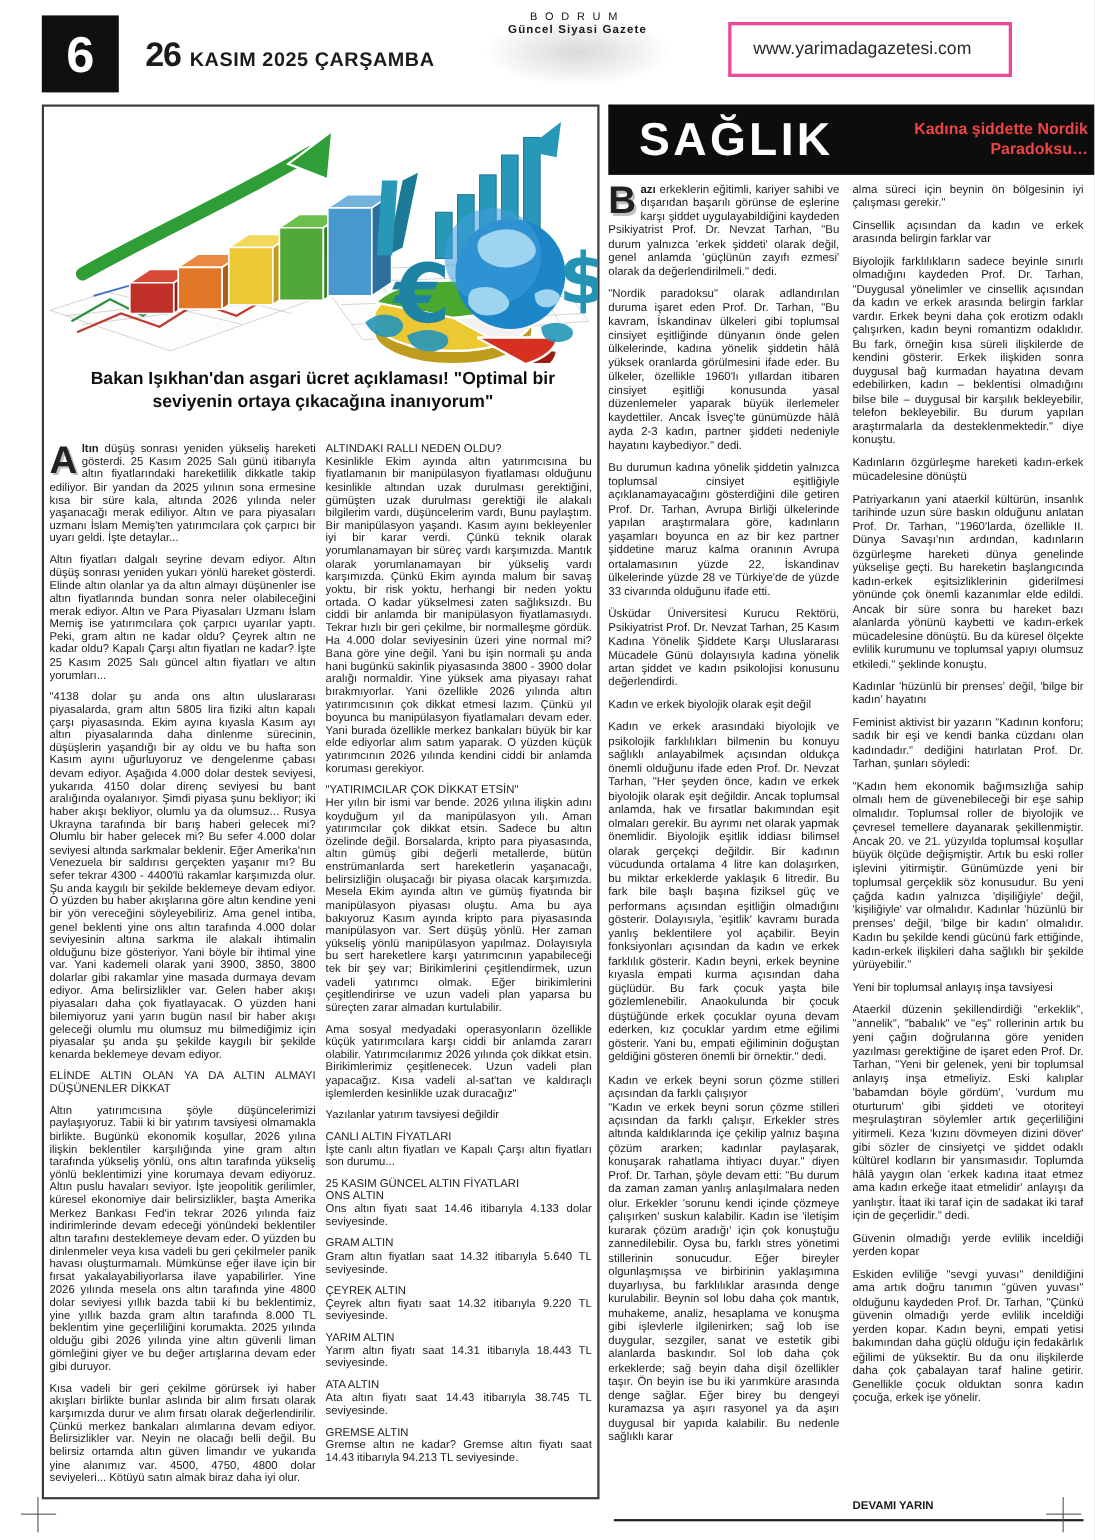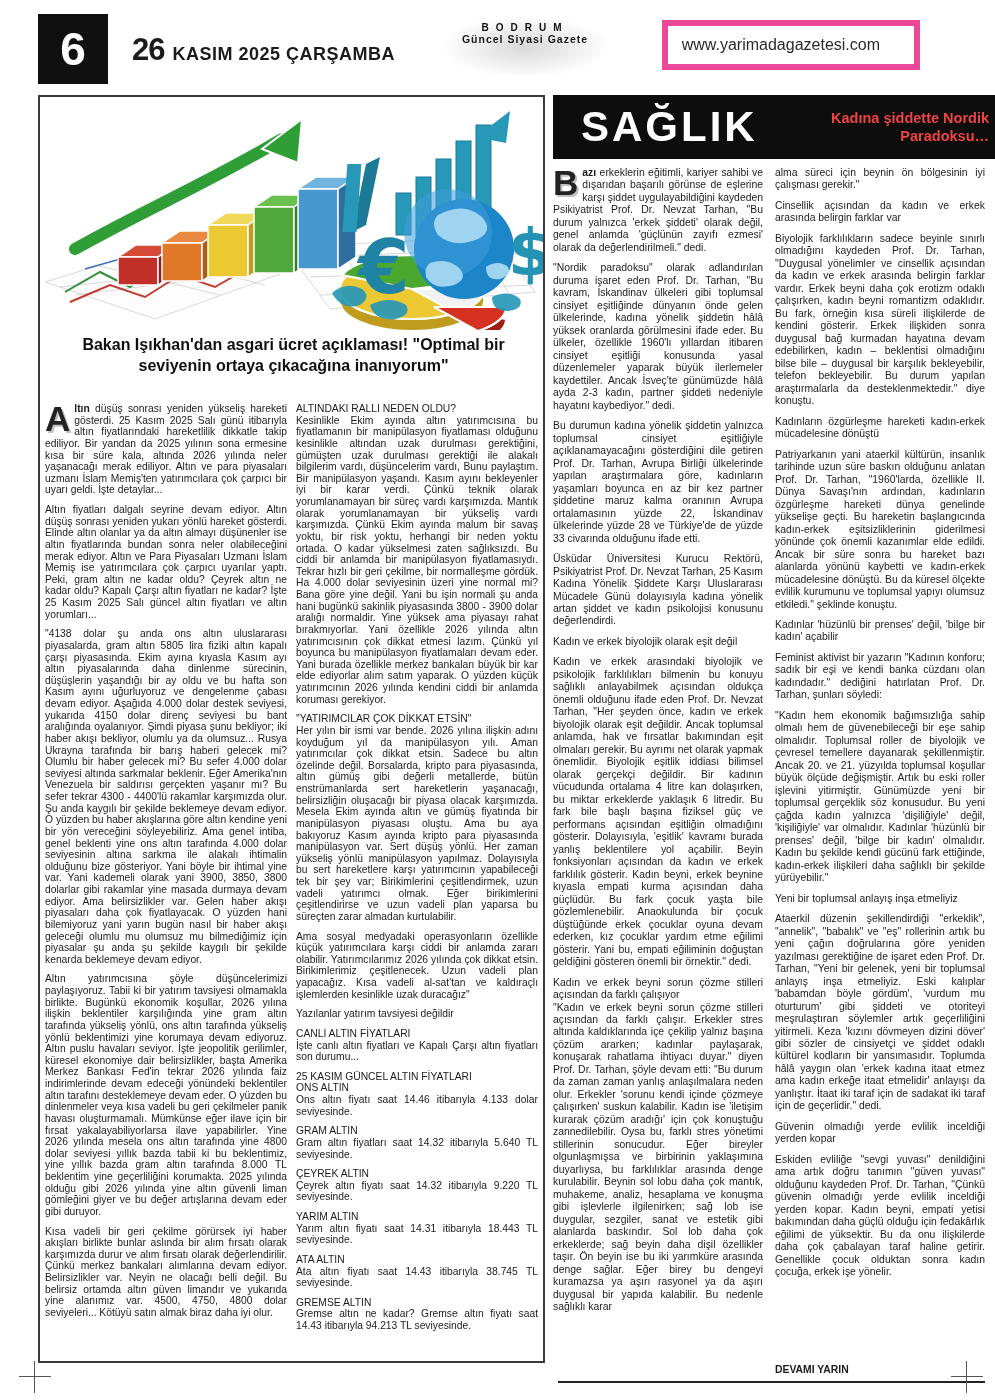--- a/index.html
+++ b/index.html
@@ -8,26 +8,26 @@
   
   .pagenum{position:absolute;left:38px;top:14px;width:70px;height:70px;background:#101010;
            color:#fff;display:flex;align-items:center;justify-content:center;
            font-size:46px;font-weight:bold;}
   .dateline{position:absolute;left:132px;top:32px;display:flex;align-items:baseline;gap:8px;}
   .date-day{font-size:31px;font-weight:bold;letter-spacing:-1px;}
   .date-rest{font-size:18px;font-weight:bold;letter-spacing:.5px;}
   .logo{position:absolute;left:432px;top:10px;width:186px;text-align:center;}
   .logo-blob{position:absolute;left:8px;top:6px;width:170px;height:62px;border-radius:50%;
              background:radial-gradient(closest-side,#d9d9d9,#f3f3f3 70%,transparent);z-index:0;}
-  .logo-top{position:relative;z-index:1;font-size:10px;font-weight:bold;letter-spacing:7px;color:#111;margin-top:12px;}
+  .logo-top{position:relative;z-index:1;font-size:10px;font-weight:normal;letter-spacing:7px;color:#111;}
   .logo-main{position:relative;z-index:1;font-family:"DejaVu Serif", serif;font-style:italic;
              font-weight:bold;font-size:37px;line-height:36px;color:#cf2114;letter-spacing:-2px;
              text-shadow:1px 1px 0 #3a3a3a;}
   .logo-sub{position:relative;z-index:1;font-size:10.5px;font-weight:bold;color:#181818;letter-spacing:1px;}
-  .webbox{position:absolute;left:662px;top:20px;width:258px;height:50px;border:6px solid #ec4899;
+  .webbox{position:absolute;left:662px;top:20px;width:258px;height:50px;border:3px solid #ec4899;
           display:flex;align-items:center;justify-content:flex-end;padding-right:34px;box-sizing:border-box;
           font-size:16px;color:#2a2a2a;background:#fff;}
   
   .left-box{position:absolute;left:38px;top:95px;width:507px;height:1268px;
             border:2px solid #3a3a3a;box-sizing:border-box;background:#fff;}
   .illustration{position:absolute;left:0;top:0;width:503px;height:233px;overflow:hidden;}
   .headline{position:absolute;left:8px;top:238px;width:491px;text-align:center;
             font-size:16px;font-weight:bold;line-height:1.3;color:#101010;}
   .left-cols{position:absolute;left:5px;top:306px;width:493px;height:950px;display:flex;gap:9px;overflow:hidden;}
   .lcol{width:242px;height:950px;overflow:hidden;font-size:10.3px;line-height:1.13;}
@@ -172,20 +172,21 @@
           <text x="468" y="178" font-family="DejaVu Sans, sans-serif" font-size="64" font-weight="bold" fill="#2593b3">$</text>
         </g>
       </svg>
     </div>
     <div class="headline">Bakan Işıkhan'dan asgari ücret açıklaması! "Optimal bir seviyenin ortaya çıkacağına inanıyorum"</div>
     <div class="left-cols">
       <div class="lcol">
           <p class="para"><span class="dropcap">A</span><b>ltın</b> düşüş sonrası yeniden yükseliş hareketi gösterdi. 25 Kasım 2025 Salı günü itibarıyla altın fiyatlarındaki hareketlilik dikkatle takip ediliyor. Bir yandan da 2025 yılının sona ermesine kısa bir süre kala, altında 2026 yılında neler yaşanacağı merak ediliyor. Altın ve para piyasaları uzmanı İslam Memiş'ten yatırımcılara çok çarpıcı bir uyarı geldi. İşte detaylar...</p>
           <p class="para">Altın fiyatları dalgalı seyrine devam ediyor. Altın düşüş sonrası yeniden yukarı yönlü hareket gösterdi. Elinde altın olanlar ya da altın almayı düşünenler ise altın fiyatlarında bundan sonra neler olabileceğini merak ediyor. Altın ve Para Piyasaları Uzmanı İslam Memiş ise yatırımcılara çok çarpıcı uyarılar yaptı. Peki, gram altın ne kadar oldu? Çeyrek altın ne kadar oldu? Kapalı Çarşı altın fiyatları ne kadar? İşte 25 Kasım 2025 Salı güncel altın fiyatları ve altın yorumları...</p>
           <p class="para">"4138 dolar şu anda ons altın uluslararası piyasalarda, gram altın 5805 lira fiziki altın kapalı çarşı piyasasında. Ekim ayına kıyasla Kasım ayı altın piyasalarında daha dinlenme sürecinin, düşüşlerin yaşandığı bir ay oldu ve bu hafta son Kasım ayını uğurluyoruz ve dengelenme çabası devam ediyor. Aşağıda 4.000 dolar destek seviyesi, yukarıda 4150 dolar direnç seviyesi bu bant aralığında oyalanıyor. Şimdi piyasa şunu bekliyor; iki haber akışı bekliyor, olumlu ya da olumsuz... Rusya Ukrayna tarafında bir barış haberi gelecek mi? Olumlu bir haber gelecek mi? Bu sefer 4.000 dolar seviyesi altında sarkmalar beklenir. Eğer Amerika'nın Venezuela bir saldırısı gerçekten yaşanır mı? Bu sefer tekrar 4300 - 4400'lü rakamlar karşımızda olur. Şu anda kaygılı bir şekilde beklemeye devam ediyor. O yüzden bu haber akışlarına göre altın kendine yeni bir yön vereceğini söyleyebiliriz. Ama genel intiba, genel beklenti yine ons altın tarafında 4.000 dolar seviyesinin altına sarkma ile alakalı ihtimalin olduğunu bize gösteriyor. Yani böyle bir ihtimal yine var. Yani kademeli olarak yani 3900, 3850, 3800 dolarlar gibi rakamlar yine masada durmaya devam ediyor. Ama belirsizlikler var. Gelen haber akışı piyasaları daha çok fiyatlayacak. O yüzden hani bilemiyoruz yani yarın bugün nasıl bir haber akışı geleceği olumlu mu olumsuz mu bilmediğimiz için piyasalar şu anda şu şekilde kaygılı bir şekilde kenarda beklemeye devam ediyor.</p>
+          <p class="para">ELİNDE ALTIN OLAN YA DA ALTIN ALMAYI DÜŞÜNENLER DİKKAT</p>
           <p class="para">Altın yatırımcısına şöyle düşüncelerimizi paylaşıyoruz. Tabii ki bir yatırım tavsiyesi olmamakla birlikte. Bugünkü ekonomik koşullar, 2026 yılına ilişkin beklentiler karşılığında yine gram altın tarafında yükseliş yönlü, ons altın tarafında yükseliş yönlü beklentimizi yine korumaya devam ediyoruz. Altın puslu havaları seviyor. İşte jeopolitik gerilimler, küresel ekonomiye dair belirsizlikler, başta Amerika Merkez Bankası Fed'in tekrar 2026 yılında faiz indirimlerinde devam edeceği yönündeki beklentiler altın tarafını desteklemeye devam eder. O yüzden bu dinlenmeler veya kısa vadeli bu geri çekilmeler panik havası oluşturmamalı. Mümkünse eğer ilave için bir fırsat yakalayabiliyorlarsa ilave yapabilirler. Yine 2026 yılında mesela ons altın tarafında yine 4800 dolar seviyesi yıllık bazda tabii ki bu beklentimiz, yine yıllık bazda gram altın tarafında 8.000 TL beklentim yine geçerliliğini korumakta. 2025 yılında olduğu gibi 2026 yılında yine altın güvenli liman gömleğini giyer ve bu değer artışlarına devam eder gibi duruyor.</p>
           <p class="para">Kısa vadeli bir geri çekilme görürsek iyi haber akışları birlikte bunlar aslında bir alım fırsatı olarak karşımızda durur ve alım fırsatı olarak değerlendirilir. Çünkü merkez bankaları alımlarına devam ediyor. Belirsizlikler var. Neyin ne olacağı belli değil. Bu belirsiz ortamda altın güven limandır ve yukarıda yine alanımız var. 4500, 4750, 4800 dolar seviyeleri... Kötüyü satın almak biraz daha iyi olur.</p>
         </div>
       <div class="lcol">
           <p class="para">ALTINDAKİ RALLİ NEDEN OLDU?
 Kesinlikle Ekim ayında altın yatırımcısına bu fiyatlamanın bir manipülasyon fiyatlaması olduğunu kesinlikle altından uzak durulması gerektiğini, gümüşten uzak durulması gerektiği ile alakalı bilgilerim vardı, düşüncelerim vardı, Bunu paylaştım. Bir manipülasyon yaşandı. Kasım ayını bekleyenler iyi bir karar verdi. Çünkü teknik olarak yorumlanamayan bir süreç vardı karşımızda. Mantık olarak yorumlanamayan bir yükseliş vardı karşımızda. Çünkü Ekim ayında malum bir savaş yoktu, bir risk yoktu, herhangi bir neden yoktu ortada. O kadar yükselmesi zaten sağlıksızdı. Bu ciddi bir anlamda bir manipülasyon fiyatlamasıydı. Tekrar hızlı bir geri çekilme, bir normalleşme gördük. Ha 4.000 dolar seviyesinin üzeri yine normal mi? Bana göre yine değil. Yani bu işin normali şu anda hani bugünkü sakinlik piyasasında 3800 - 3900 dolar aralığı normaldir. Yine yüksek ama piyasayı rahat bırakmıyorlar. Yani özellikle 2026 yılında altın yatırımcısının çok dikkat etmesi lazım. Çünkü yıl boyunca bu manipülasyon fiyatlamaları devam eder. Yani burada özellikle merkez bankaları büyük bir kar elde ediyorlar alım satım yaparak. O yüzden küçük yatırımcının 2026 yılında kendini ciddi bir anlamda koruması gerekiyor.</p>
           <p class="para">"YATIRIMCILAR ÇOK DİKKAT ETSİN"
 Her yılın bir ismi var bende. 2026 yılına ilişkin adını koyduğum yıl da manipülasyon yılı. Aman yatırımcılar çok dikkat etsin. Sadece bu altın özelinde değil. Borsalarda, kripto para piyasasında, altın gümüş gibi değerli metallerde, bütün enstrümanlarda sert hareketlerin yaşanacağı, belirsizliğin oluşacağı bir piyasa olacak karşımızda. Mesela Ekim ayında altın ve gümüş fiyatında bir manipülasyon piyasası oluştu. Ama bu aya bakıyoruz Kasım ayında kripto para piyasasında manipülasyon var. Sert düşüş yönlü. Her zaman yükseliş yönlü manipülasyon yapılmaz. Dolayısıyla bu sert hareketlere karşı yatırımcının yapabileceği tek bir şey var; Birikimlerini çeşitlendirmek, uzun vadeli yatırımcı olmak. Eğer birikimlerini çeşitlendirirse ve uzun vadeli plan yaparsa bu süreçten zarar almadan kurtulabilir.</p>
           <p class="para">Ama sosyal medyadaki operasyonların özellikle küçük yatırımcılara karşı ciddi bir anlamda zararı olabilir. Yatırımcılarımız 2026 yılında çok dikkat etsin. Birikimlerimiz çeşitlenecek. Uzun vadeli plan yapacağız. Kısa vadeli al-sat'tan ve kaldıraçlı işlemlerden kesinlikle uzak duracağız"</p>
           <p class="para">Yazılanlar yatırım tavsiyesi değildir</p>
@@ -222,24 +223,24 @@
         <p class="para">Kadın ve erkek arasındaki biyolojik ve psikolojik farklılıkları bilmenin bu konuyu sağlıklı anlayabilmek açısından oldukça önemli olduğunu ifade eden Prof. Dr. Nevzat Tarhan, "Her şeyden önce, kadın ve erkek biyolojik olarak eşit değildir. Ancak toplumsal anlamda, hak ve fırsatlar bakımından eşit olmaları gerekir. Bu ayrımı net olarak yapmak önemlidir. Biyolojik eşitlik iddiası bilimsel olarak gerçekçi değildir. Bir kadının vücudunda ortalama 4 litre kan dolaşırken, bu miktar erkeklerde yaklaşık 6 litredir. Bu fark bile başlı başına fiziksel güç ve performans açısından eşitliğin olmadığını gösterir. Dolayısıyla, 'eşitlik' kavramı burada yanlış beklentilere yol açabilir. Beyin fonksiyonları açısından da kadın ve erkek farklılık gösterir. Kadın beyni, erkek beynine kıyasla empati kurma açısından daha güçlüdür. Bu fark çocuk yaşta bile gözlemlenebilir. Anaokulunda bir çocuk düştüğünde erkek çocuklar oyuna devam ederken, kız çocuklar yardım etme eğilimi gösterir. Yani bu, empati eğiliminin doğuştan geldiğini gösteren önemli bir örnektir." dedi.</p>
         <p class="para">Kadın ve erkek beyni sorun çözme stilleri açısından da farklı çalışıyor
 "Kadın ve erkek beyni sorun çözme stilleri açısından da farklı çalışır. Erkekler stres altında kaldıklarında içe çekilip yalnız başına çözüm ararken; kadınlar paylaşarak, konuşarak rahatlama ihtiyacı duyar." diyen Prof. Dr. Tarhan, şöyle devam etti: "Bu durum da zaman zaman yanlış anlaşılmalara neden olur. Erkekler 'sorunu kendi içinde çözmeye çalışırken' suskun kalabilir. Kadın ise 'iletişim kurarak çözüm aradığı' için çok konuştuğu zannedilebilir. Oysa bu, farklı stres yönetimi stillerinin sonucudur. Eğer bireyler olgunlaşmışsa ve birbirinin yaklaşımına duyarlıysa, bu farklılıklar arasında denge kurulabilir. Beynin sol lobu daha çok mantık, muhakeme, analiz, hesaplama ve konuşma gibi işlevlerle ilgilenirken; sağ lob ise duygular, sezgiler, sanat ve estetik gibi alanlarda baskındır. Sol lob daha çok erkeklerde; sağ beyin daha dişil özellikler taşır. Ön beyin ise bu iki yarımküre arasında denge sağlar. Eğer birey bu dengeyi kuramazsa ya aşırı rasyonel ya da aşırı duygusal bir yapıda kalabilir. Bu nedenle sağlıklı karar</p>
       </div>
     <div class="rcol rcol2">
         <p class="para">alma süreci için beynin ön bölgesinin iyi çalışması gerekir."</p>
         <p class="para">Cinsellik açısından da kadın ve erkek arasında belirgin farklar var</p>
         <p class="para">Biyolojik farklılıkların sadece beyinle sınırlı olmadığını kaydeden Prof. Dr. Tarhan, "Duygusal yönelimler ve cinsellik açısından da kadın ve erkek arasında belirgin farklar vardır. Erkek beyni daha çok erotizm odaklı çalışırken, kadın beyni romantizm odaklıdır. Bu fark, örneğin kısa süreli ilişkilerde de kendini gösterir. Erkek ilişkiden sonra duygusal bağ kurmadan hayatına devam edebilirken, kadın – beklentisi olmadığını bilse bile – duygusal bir karşılık bekleyebilir, telefon bekleyebilir. Bu durum yapılan araştırmalarla da desteklenmektedir." diye konuştu.</p>
         <p class="para">Kadınların özgürleşme hareketi kadın-erkek mücadelesine dönüştü</p>
         <p class="para">Patriyarkanın yani ataerkil kültürün, insanlık tarihinde uzun süre baskın olduğunu anlatan Prof. Dr. Tarhan, "1960'larda, özellikle II. Dünya Savaşı'nın ardından, kadınların özgürleşme hareketi dünya genelinde yükselişe geçti. Bu hareketin başlangıcında kadın-erkek eşitsizliklerinin giderilmesi yönünde çok önemli kazanımlar elde edildi. Ancak bir süre sonra bu hareket bazı alanlarda yönünü kaybetti ve kadın-erkek mücadelesine dönüştü. Bu da küresel ölçekte evlilik kurumunu ve toplumsal yapıyı olumsuz etkiledi." şeklinde konuştu.</p>
-        <p class="para">Kadınlar 'hüzünlü bir prenses' değil, 'bilge bir kadın' açabilir</p>
+        <p class="para">Kadınlar 'hüzünlü bir prenses' değil, 'bilge bir kadın' hayatını</p>
         <p class="para">Feminist aktivist bir yazarın "Kadının konforu; sadık bir eşi ve kendi banka cüzdanı olan kadındadır." dediğini hatırlatan Prof. Dr. Tarhan, şunları söyledi:</p>
         <p class="para">"Kadın hem ekonomik bağımsızlığa sahip olmalı hem de güvenebileceği bir eşe sahip olmalıdır. Toplumsal roller de biyolojik ve çevresel temellere dayanarak şekillenmiştir. Ancak 20. ve 21. yüzyılda toplumsal koşullar büyük ölçüde değişmiştir. Artık bu eski roller işlevini yitirmiştir. Günümüzde yeni bir toplumsal gerçeklik söz konusudur. Bu yeni çağda kadın yalnızca 'dişiliğiyle' değil, 'kişiliğiyle' var olmalıdır. Kadınlar 'hüzünlü bir prenses' değil, 'bilge bir kadın' olmalıdır. Kadın bu şekilde kendi gücünü fark ettiğinde, kadın-erkek ilişkileri daha sağlıklı bir şekilde yürüyebilir."</p>
-        <p class="para">Yeni bir toplumsal anlayış inşa etmeliyiz</p>
+        <p class="para">Yeni bir toplumsal anlayış inşa tavsiyesi</p>
         <p class="para">Ataerkil düzenin şekillendirdiği "erkeklik", "annelik", "babalık" ve "eş" rollerinin artık bu yeni çağın doğrularına göre yeniden yazılması gerektiğine de işaret eden Prof. Dr. Tarhan, "Yeni bir gelenek, yeni bir toplumsal anlayış inşa etmeliyiz. Eski kalıplar 'babamdan böyle gördüm', 'vurdum mu oturturum' gibi şiddeti ve otoriteyi meşrulaştıran söylemler artık geçerliliğini yitirmeli. Keza 'kızını dövmeyen dizini döver' gibi sözler de cinsiyetçi ve şiddet odaklı kültürel kodların bir yansımasıdır. Toplumda hâlâ yaygın olan 'erkek kadına itaat etmez ama kadın erkeğe itaat etmelidir' anlayışı da yanlıştır. İtaat iki taraf için de sadakat iki taraf için de geçerlidir." dedi.</p>
         <p class="para">Güvenin olmadığı yerde evlilik inceldiği yerden kopar</p>
         <p class="para">Eskiden evliliğe "sevgi yuvası" denildiğini ama artık doğru tanımın "güven yuvası" olduğunu kaydeden Prof. Dr. Tarhan, "Çünkü güvenin olmadığı yerde evlilik inceldiği yerden kopar. Kadın beyni, empati yetisi bakımından daha güçlü olduğu için fedakârlık eğilimi de yüksektir. Bu da onu ilişkilerde daha çok çabalayan taraf haline getirir. Genellikle çocuk olduktan sonra kadın çocuğa, erkek işe yönelir.</p>
         <p class="para end">DEVAMI YARIN</p>
       </div>
   </div>
   <div class="bottom-rule"></div>
 
   <div class="mark" style="left:19px;top:1361px;"></div>
   <div class="mark" style="left:951px;top:1361px;"></div>

